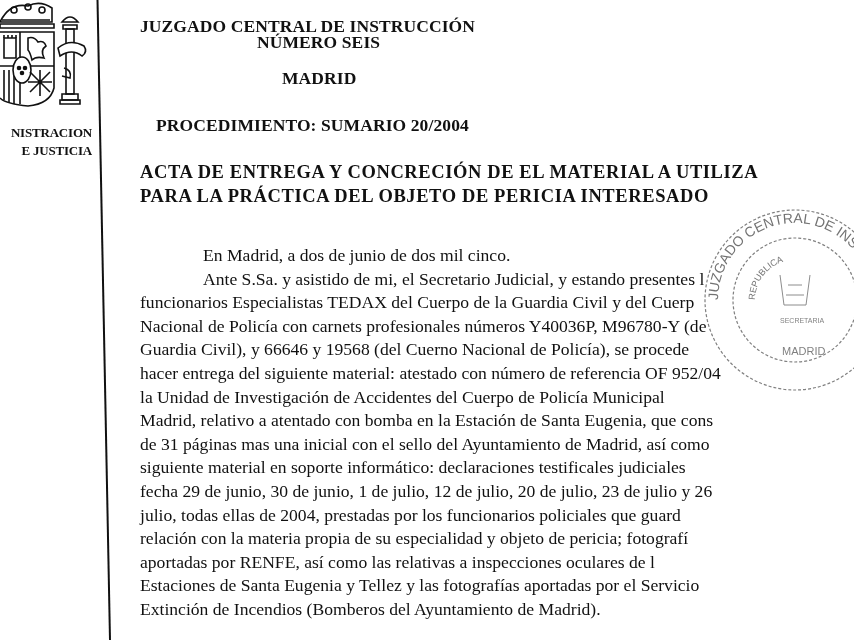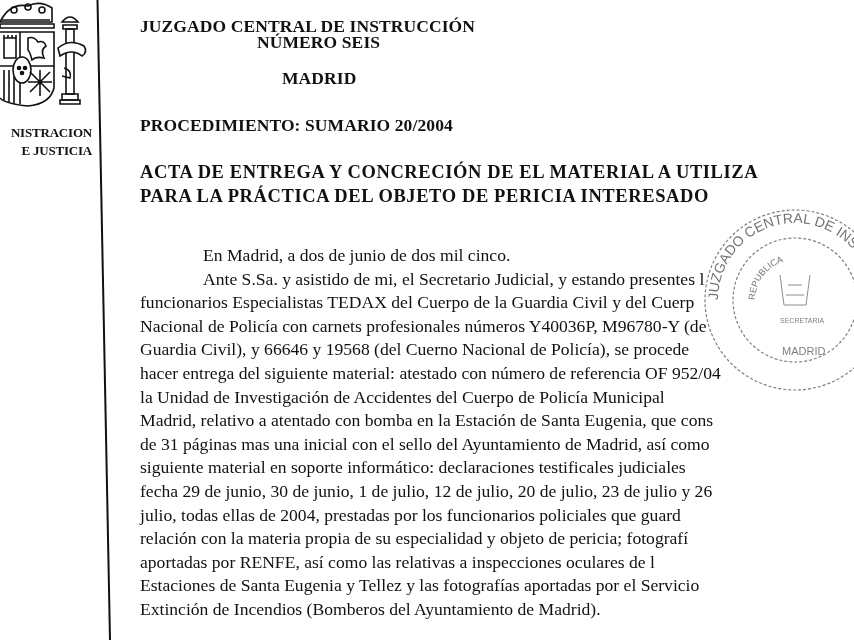--- a/index.html
+++ b/index.html
@@ -11,21 +11,21 @@
   .admin {
     position:absolute; left:-4px; top:124px; width:96px;
     font-weight:bold; font-size:13px; line-height:18px; text-align:right;
     letter-spacing:-0.2px; white-space:nowrap;
   }
   .rule { position:absolute; left:0; top:0; width:120px; height:640px; pointer-events:none; }
   .hdr { position:absolute; font-weight:bold; font-size:17.5px; white-space:nowrap; letter-spacing:0.1px; }
   .h-court { left:140px; top:16px; }
   .h-num { left:257px; top:32px; }
   .h-city { left:282px; top:68px; }
-  .h-proc { left:140px; top:115px; }
+  .h-proc { left:156px; top:115px; }
   .title { position:absolute; left:140px; top:160px; width:760px; font-weight:bold; font-size:18.5px; line-height:24px; white-space:nowrap; letter-spacing:0.6px; }
   .body-text {
     position:absolute; left:140px; top:244px; width:760px;
     font-size:17.6px; line-height:23.6px;
   }
   .body-text .line { white-space:nowrap; height:23.6px; display:block; }
   .body-text .indent { padding-left:63px; }
   .stamp { position:absolute; left:700px; top:205px; width:190px; height:190px; opacity:0.75; pointer-events:none; }
 </style>
 </head>

